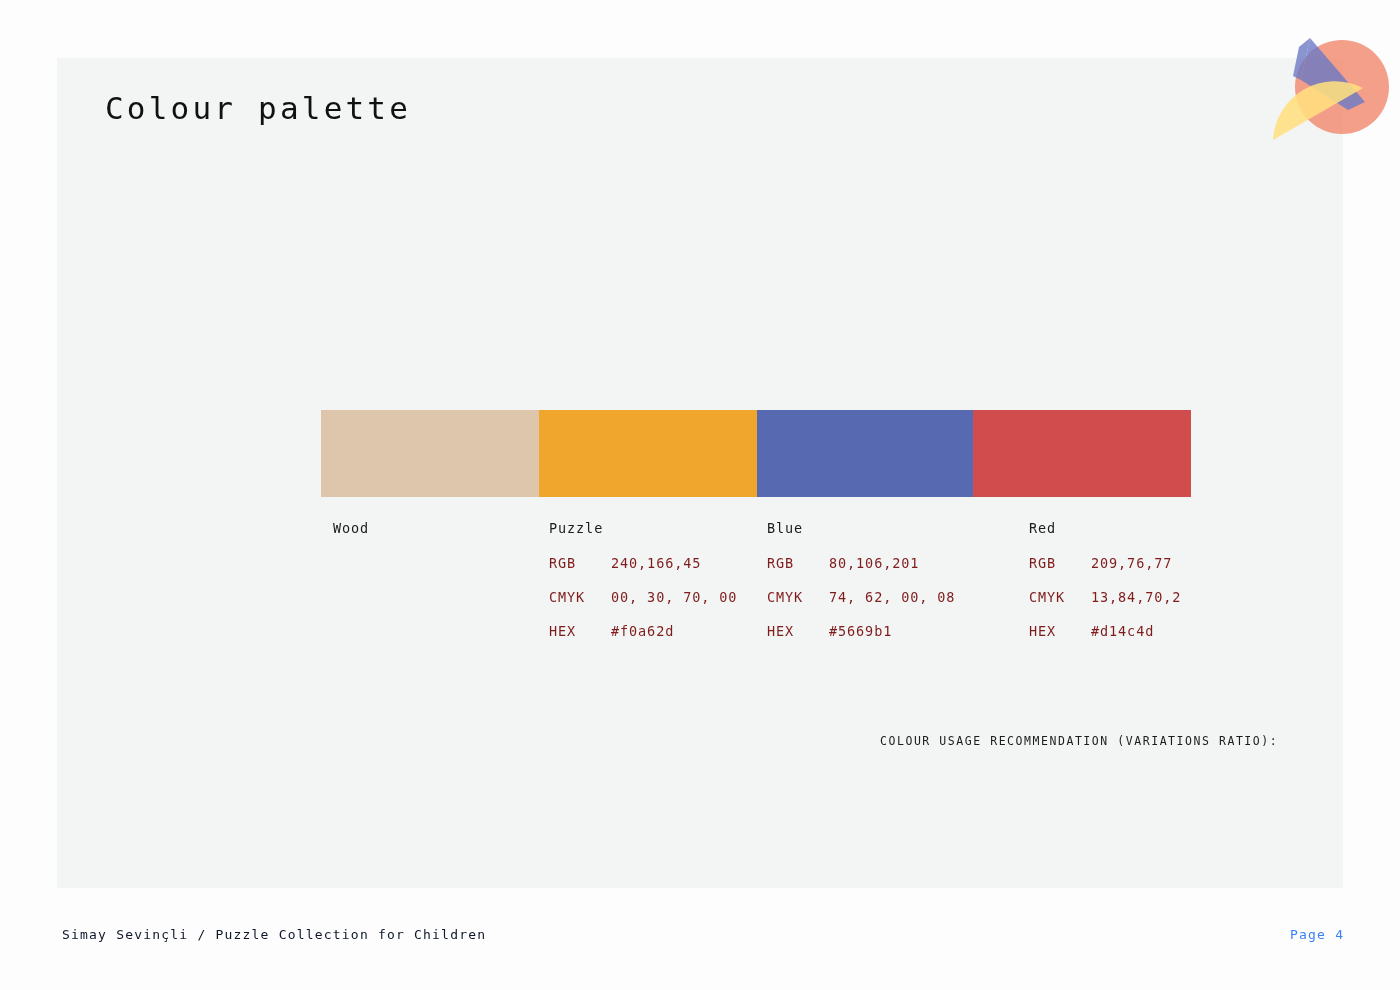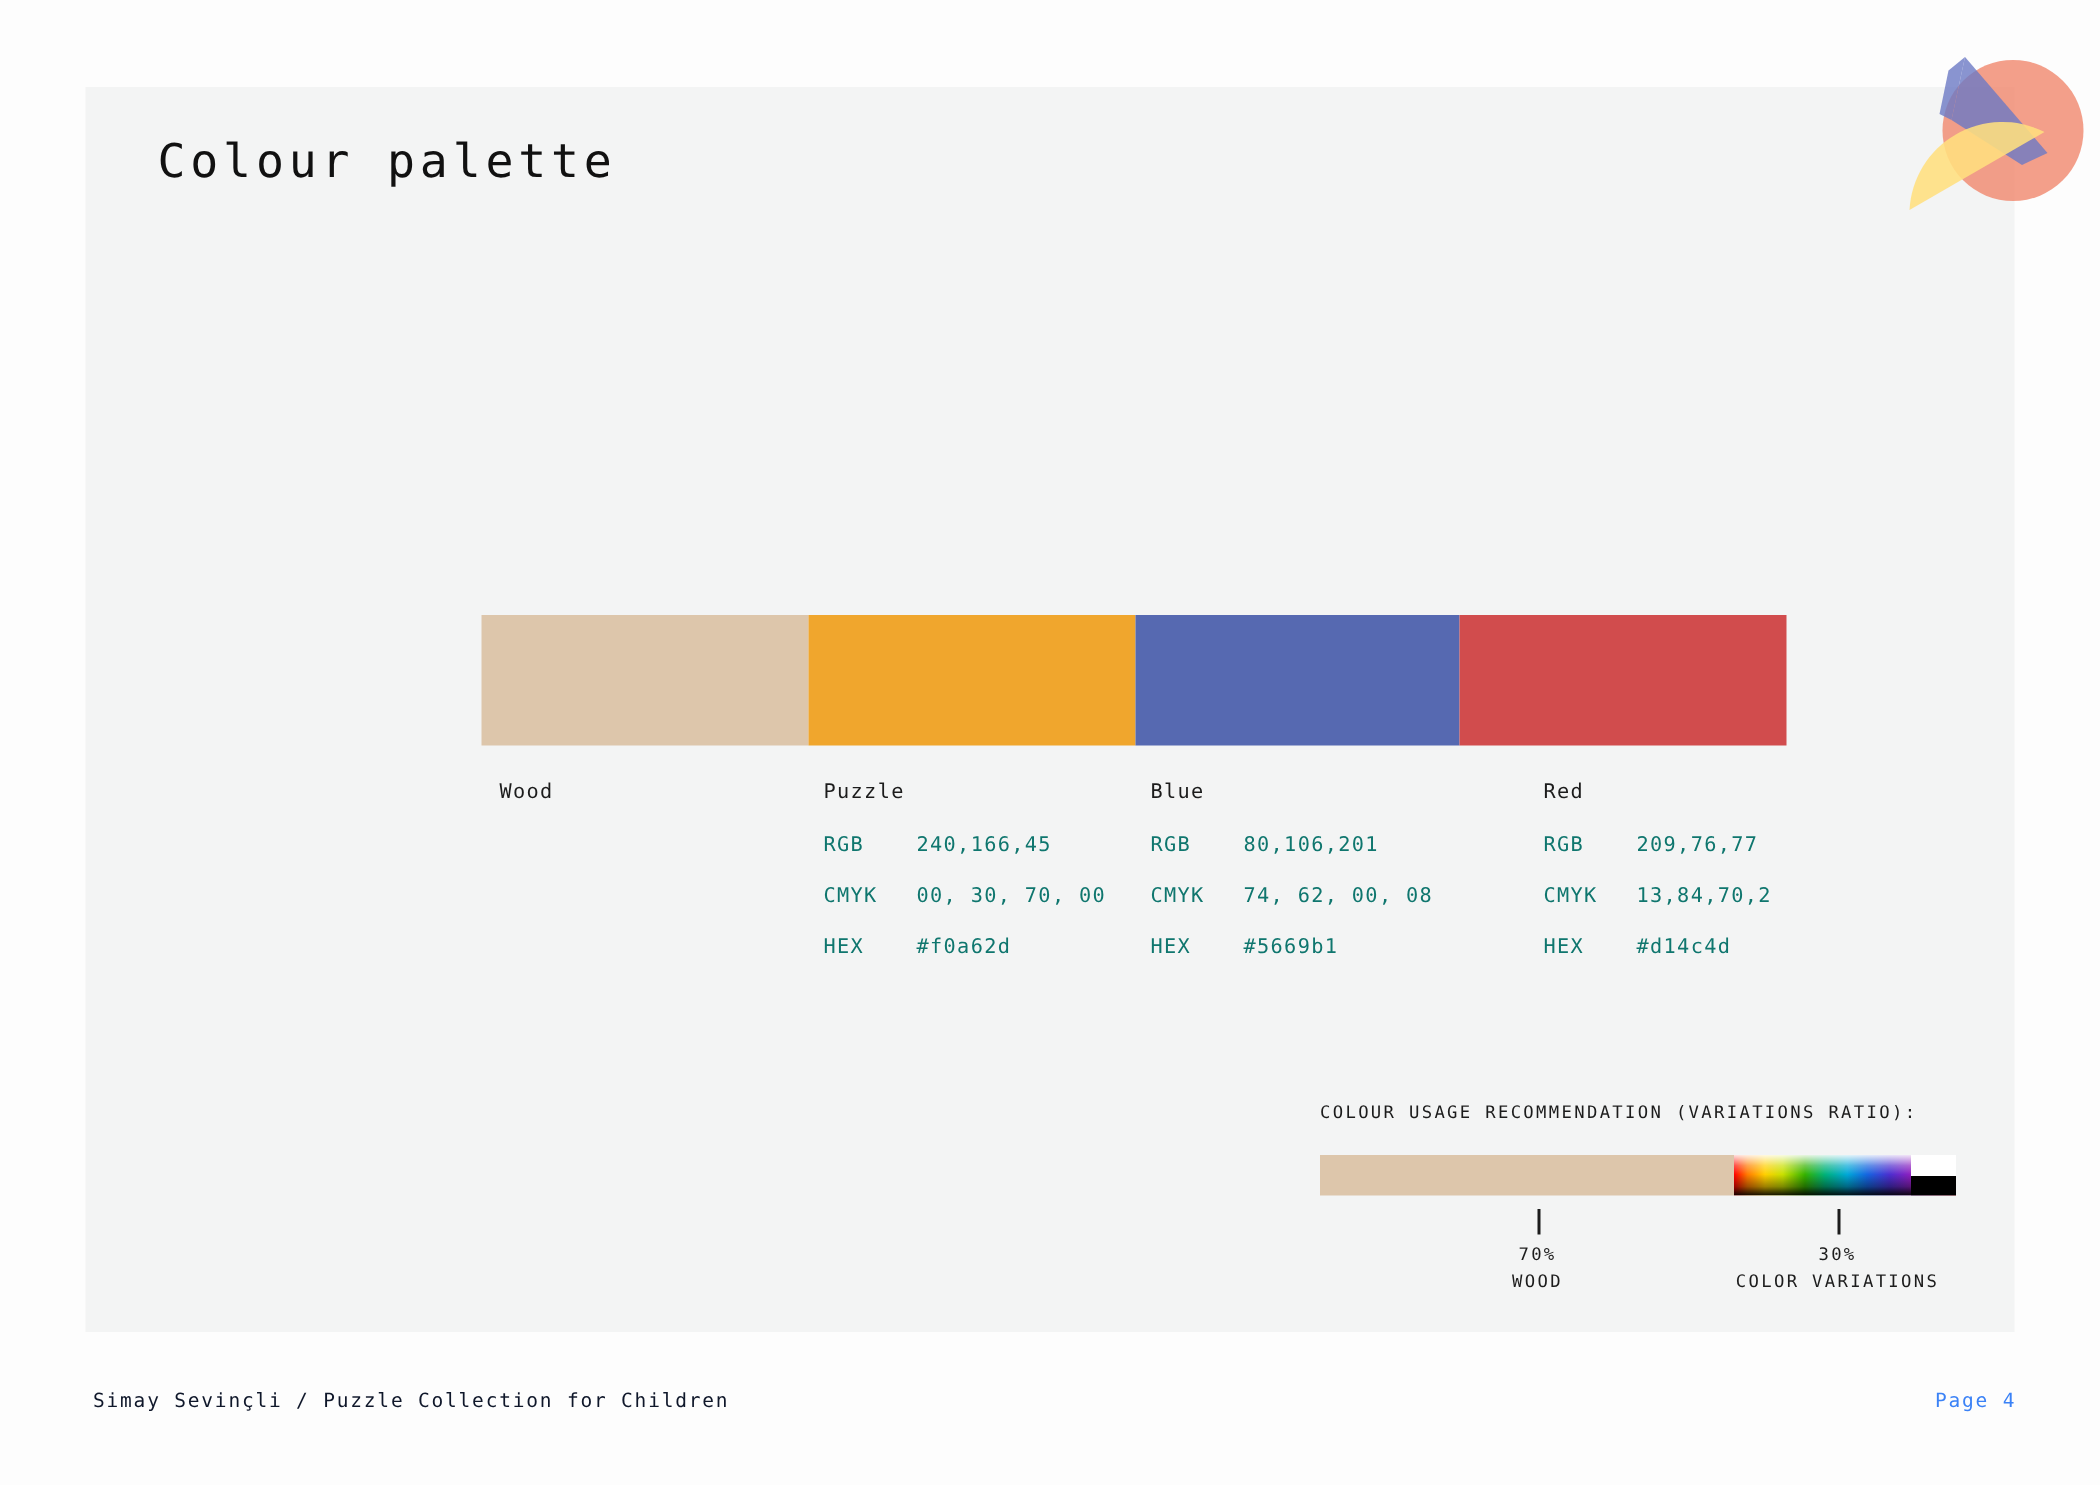--- a/index.html
+++ b/index.html
@@ -76,21 +76,21 @@
   .col-name {
     font-size: 13.5px;
     color: #1c1c1c;
     letter-spacing: 0.9px;
     margin-bottom: 19px;
     white-space: nowrap;
   }
   .info-row {
     display: flex;
     font-size: 13.5px;
-    color: #0f766e;
+    color: #7f1d1d;
     letter-spacing: 0.9px;
     margin-bottom: 18px;
     white-space: nowrap;
   }
   .info-key {
     width: 62px;
     flex: 0 0 62px;
   }
   .info-val {
     flex: 1 1 auto;
@@ -251,42 +251,20 @@
         </div>
         <div class="info-row">
           <span class="info-key">HEX</span>
           <span class="info-val">#d14c4d</span>
         </div>
       </div>
     </div>
 
   <div class="usage-block">
     <div class="usage-caption">COLOUR USAGE RECOMMENDATION (VARIATIONS RATIO):</div>
-    <div class="ratio-bar">
-      <div class="ratio-wood" style="background: rgb(221, 198, 171);"></div>
-      <div class="ratio-spectrum">
-        <div class="spectrum-hue"></div>
-        <div class="spectrum-end">
-          <div class="half" style="background:#ffffff"></div>
-          <div class="half" style="background:#000000"></div>
-        </div>
-      </div>
-      <div id="tick-layer">
-          <div class="tick" style="left: 145px;"></div>
-          <div class="tick-label" style="left: 145px;">
-            <div>70%</div>
-            <div>WOOD</div>
-          </div>
-          <div class="tick" style="left: 345px;"></div>
-          <div class="tick-label" style="left: 345px;">
-            <div>30%</div>
-            <div>COLOR VARIATIONS</div>
-          </div>
-        </div>
-    </div>
   </div>
 
 </div>
 
 <svg class="logo" viewBox="0 0 140 140">
   <g>
     <circle cx="89" cy="73" r="47" fill="#f08a70" opacity="0.82"></circle>
   </g>
   <g>
     <path d="M57 24 L112 88 L95 96 L48 66 Z" fill="#6b79c4" opacity="0.80"></path>

